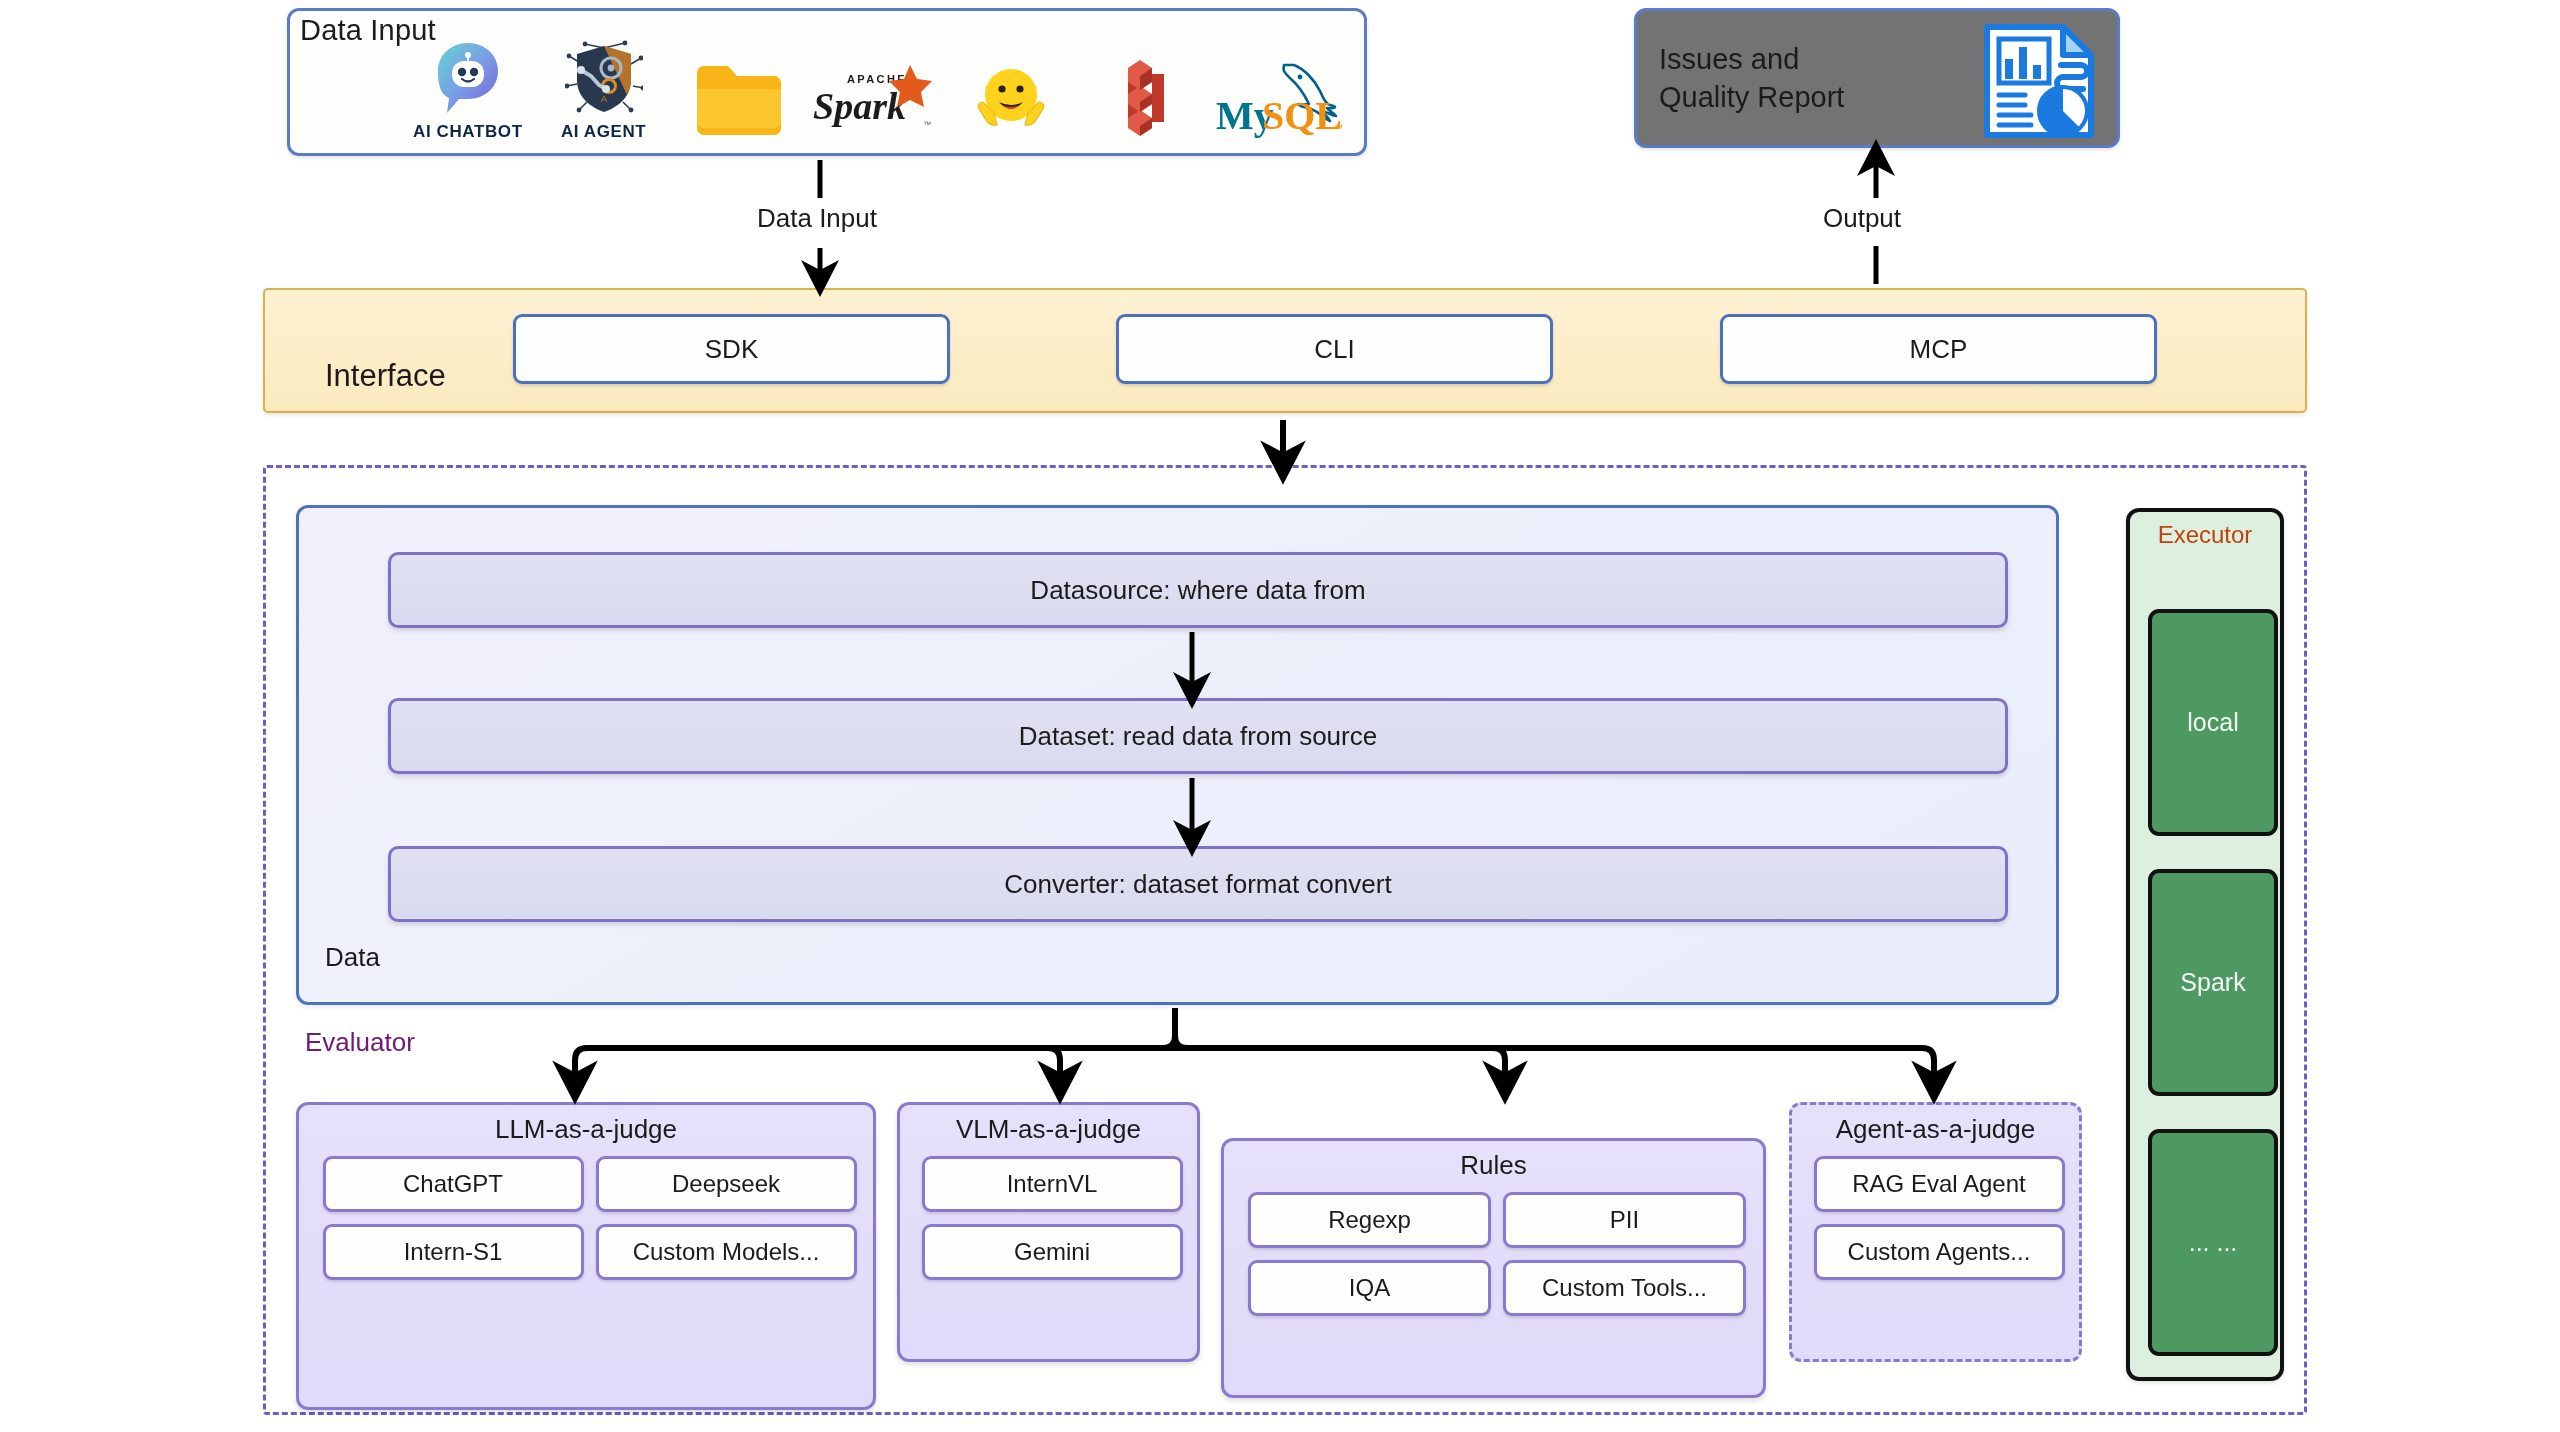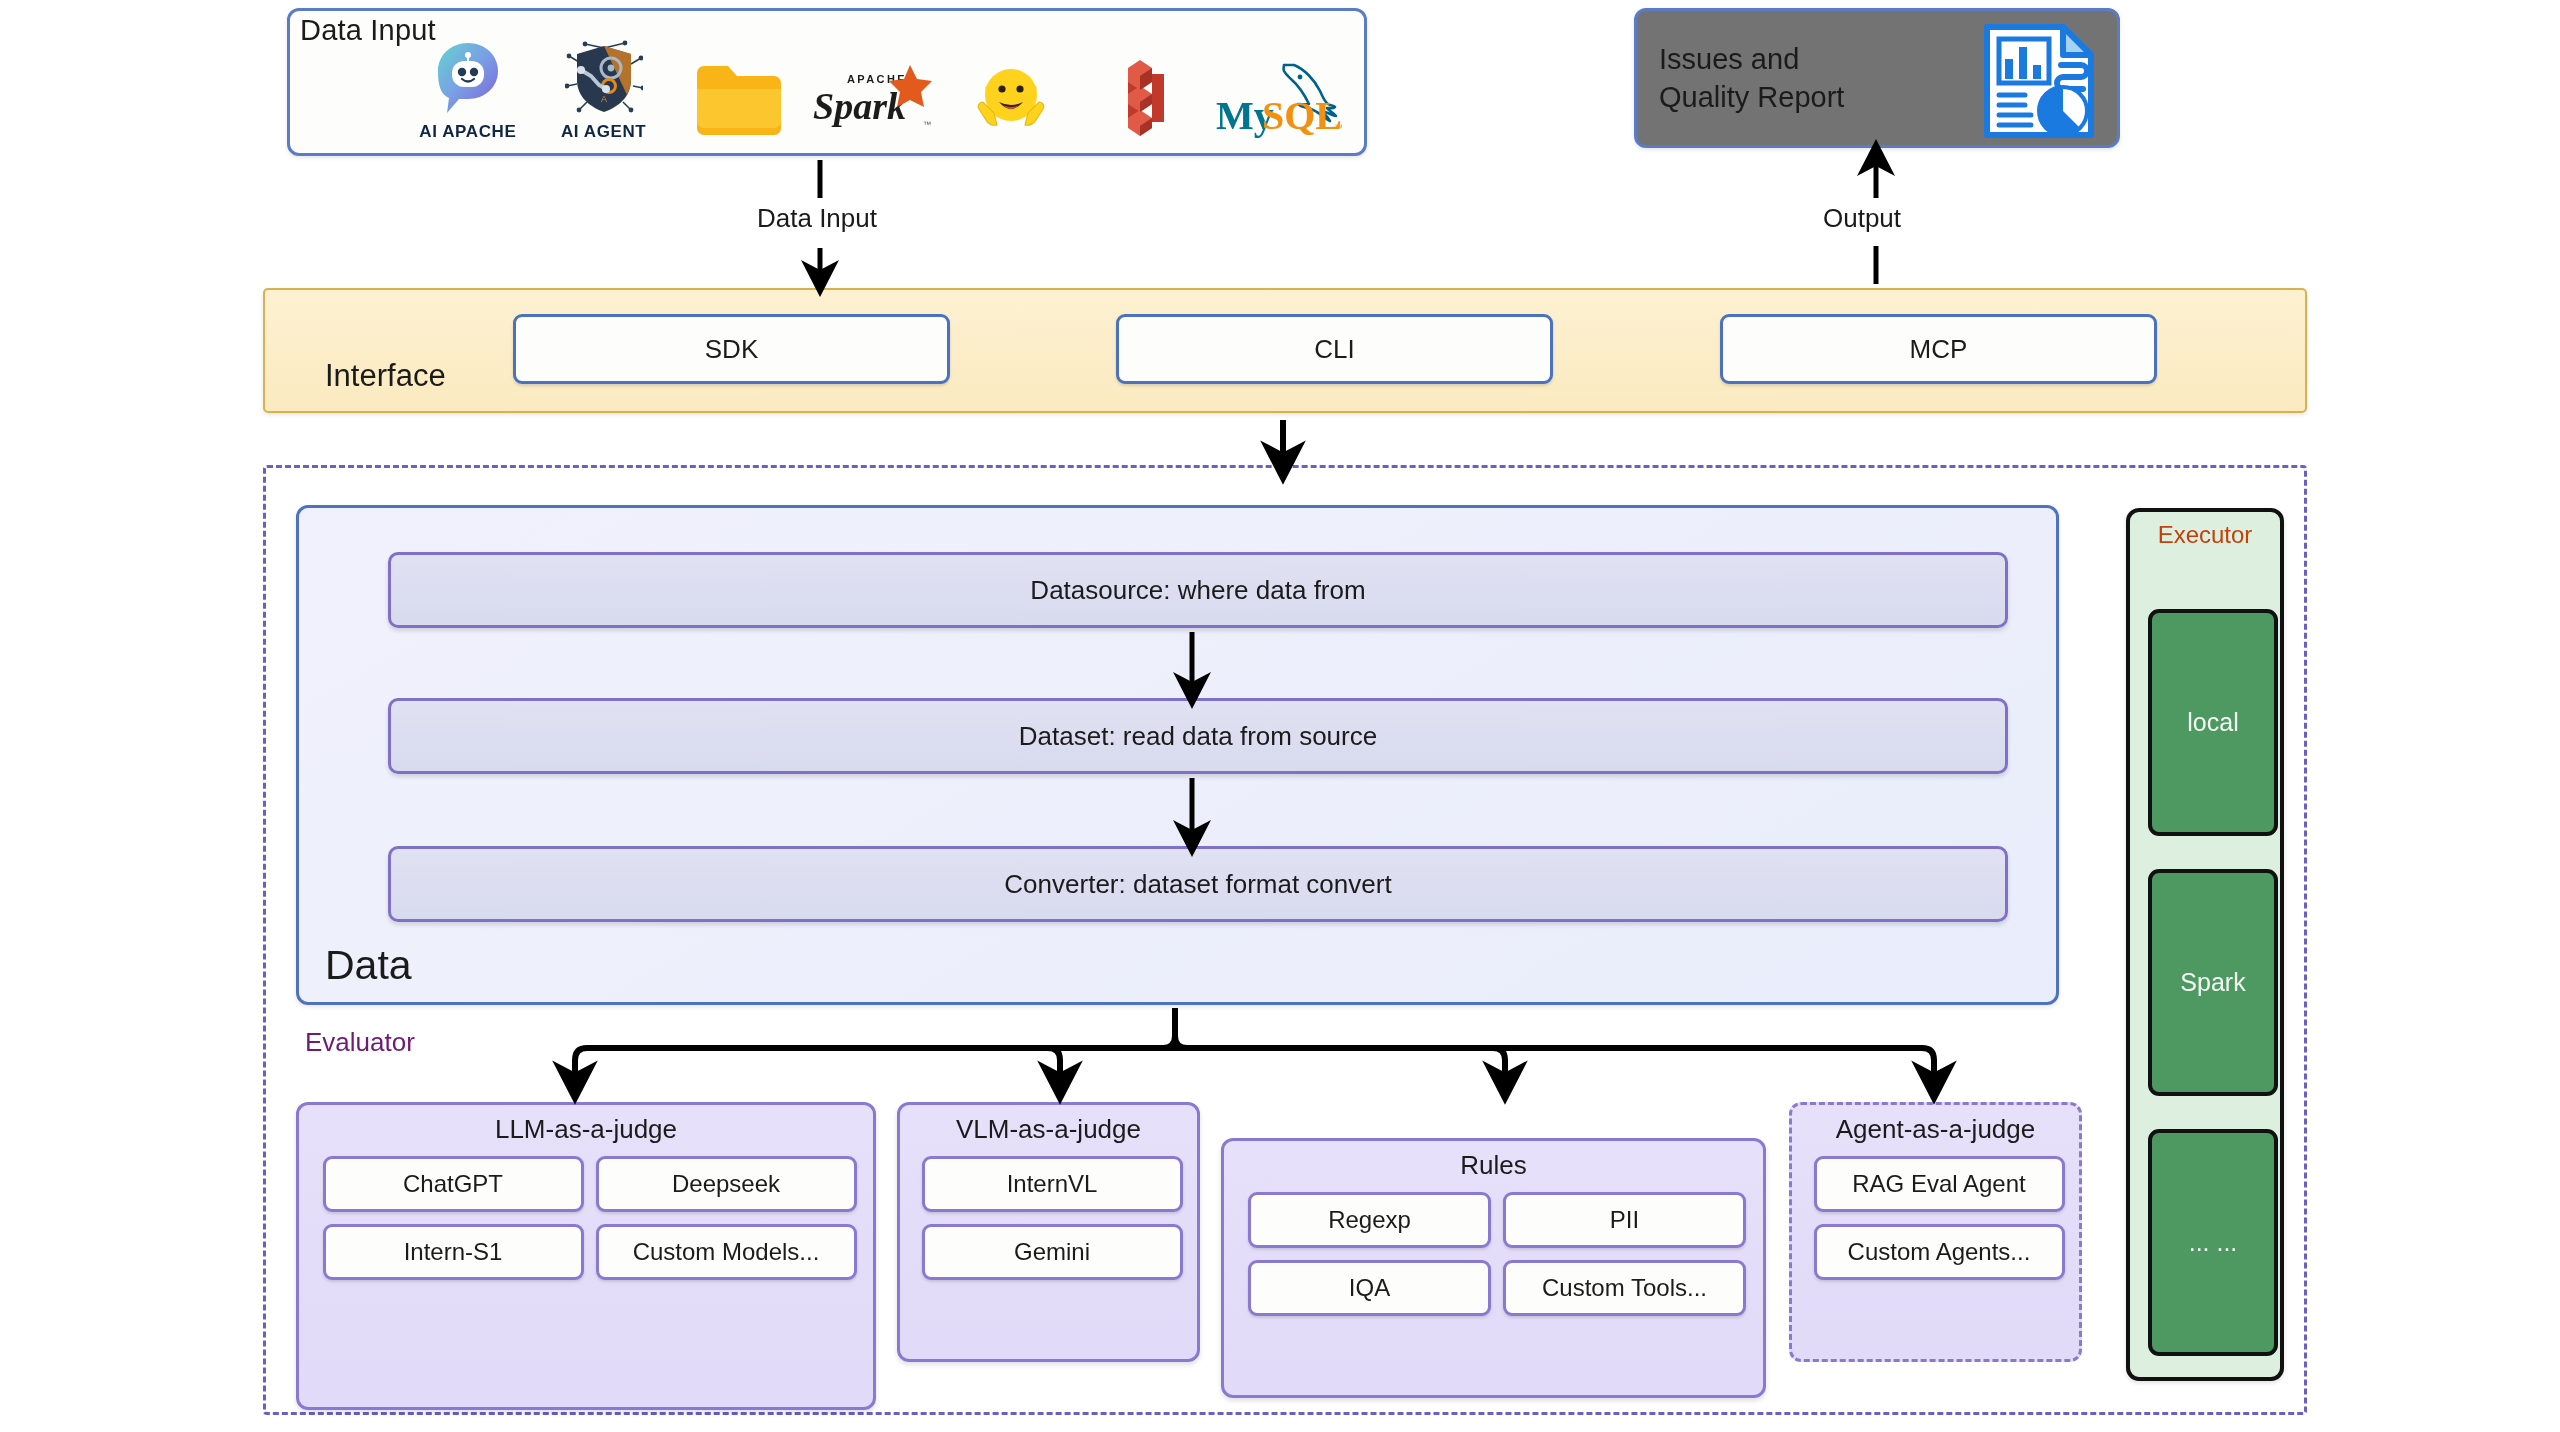--- a/index.html
+++ b/index.html
@@ -104,21 +104,21 @@
   
   #data-panel {
     left: 296px; top: 505px; width: 1763px; height: 500px;
     background: linear-gradient(150deg,#f0f1fc 0%,#eceffb 60%,#e9ecfa 100%);
     border: 3px solid #4f72bd;
     border-radius: 12px;
     box-shadow: 0 2px 5px rgba(0,0,0,.10);
   }
   #data-panel-label {
     left: 325px; top: 942px;
-    font-size: 41px; color: #1b1b1b;
+    font-size: 26px; color: #1b1b1b;
   }
   .data-row {
     left: 388px; width: 1620px; height: 76px;
     background: linear-gradient(180deg,#e0e1f2 0%,#d8daee 100%);
     border: 3px solid #8070c8;
     border-radius: 10px;
     display: flex; align-items: center; justify-content: center;
     font-size: 26px; color: #1b1b1b;
     box-shadow: 0 3px 4px rgba(0,0,0,.13);
   }
@@ -226,21 +226,21 @@
           </defs>
           <path d="M35 2c17 0 30 12 30 28s-13 28-30 28h-9l-12 14 2-15C7 53 5 43 5 30 5 14 18 2 35 2z" fill="url(#gchat)"></path>
           <rect x="19" y="20" width="32" height="26" rx="12" fill="#ffffff"></rect>
           <circle cx="29" cy="31" r="4.2" fill="#243a57"></circle>
           <circle cx="41" cy="31" r="4.2" fill="#243a57"></circle>
           <path d="M29 38q6 5 12 0" stroke="#243a57" stroke-width="2.2" fill="none" stroke-linecap="round"></path>
           <circle cx="35" cy="14" r="3" fill="#ffffff"></circle>
           <path d="M35 17v3" stroke="#ffffff" stroke-width="2"></path>
         </svg>
       </div>
-      <div class="icon-caption">AI APACHE</div>
+      <div class="icon-caption">AI CHATBOT</div>
     </div>
 
     <div class="icon-cell">
       <div class="icon-art">
         <svg width="78" height="76" viewBox="0 0 78 76">
           <g stroke="#2b3d52" stroke-width="1.6">
             <path d="M39 8 L20 4M39 8 L60 3M14 22 L4 16M66 24 L76 18M12 44 L2 46M68 46 L78 48M22 62 L14 70M58 62 L66 70"></path>
           </g>
           <g fill="#2b3d52">
             <circle cx="20" cy="4" r="2.4"></circle>

